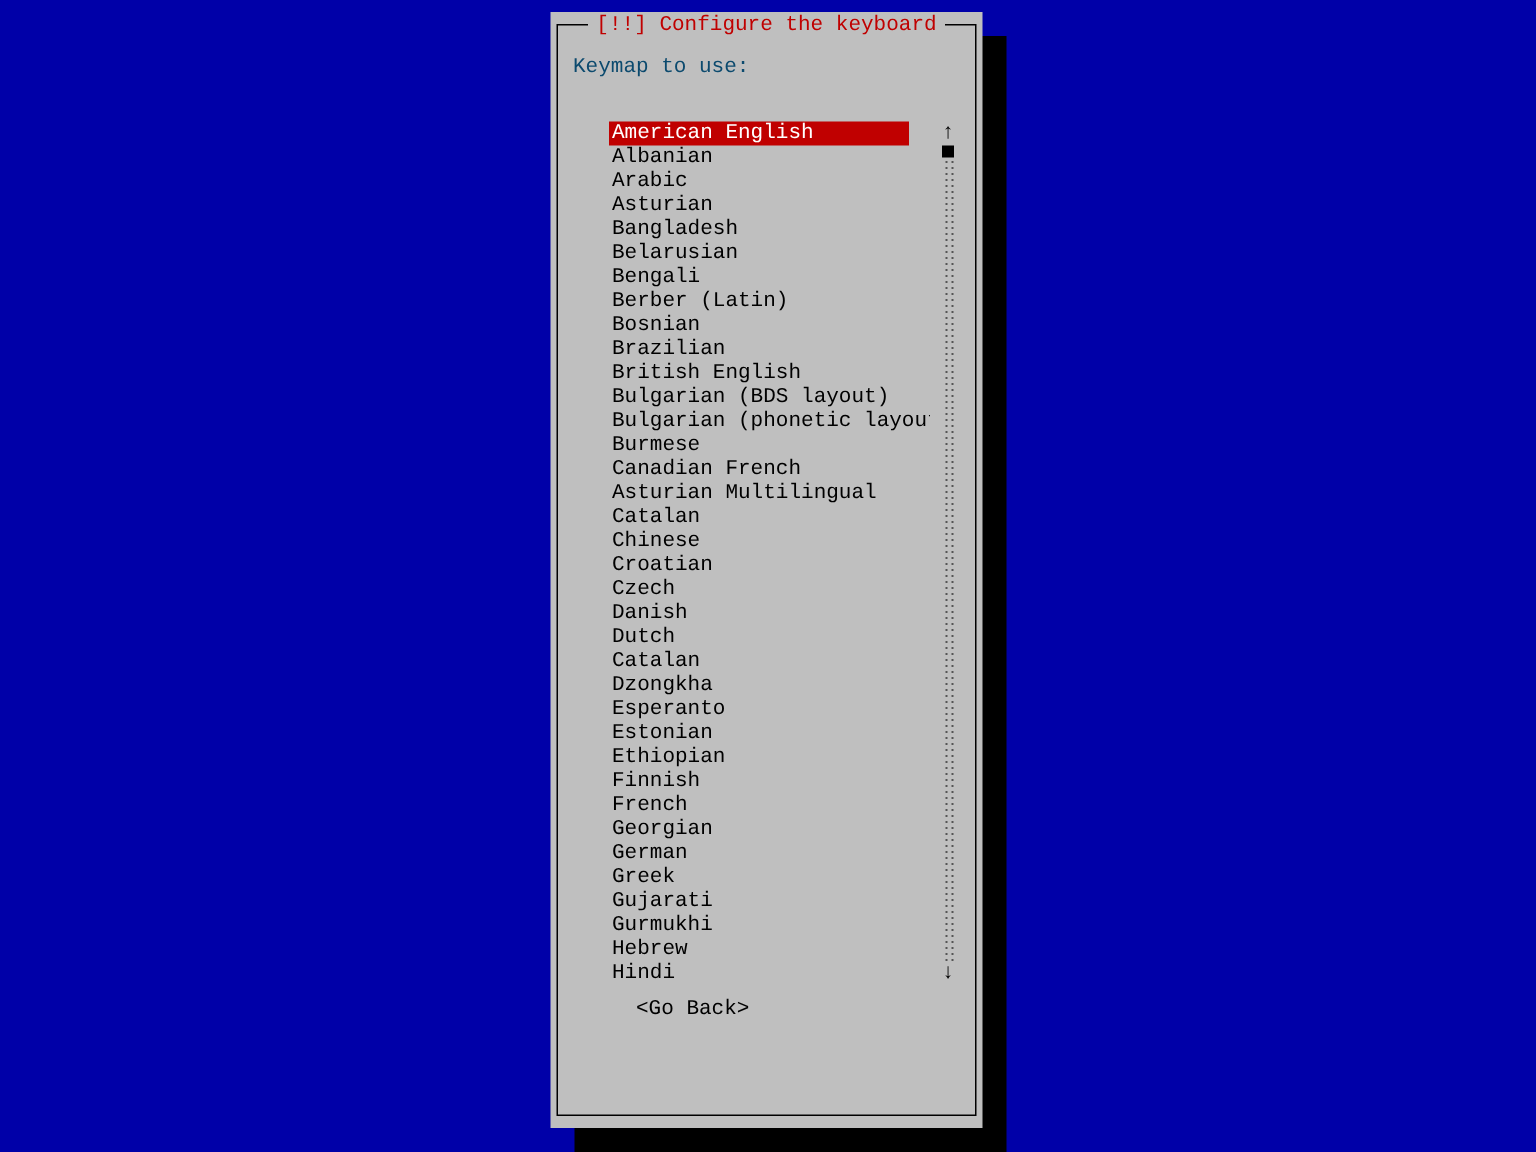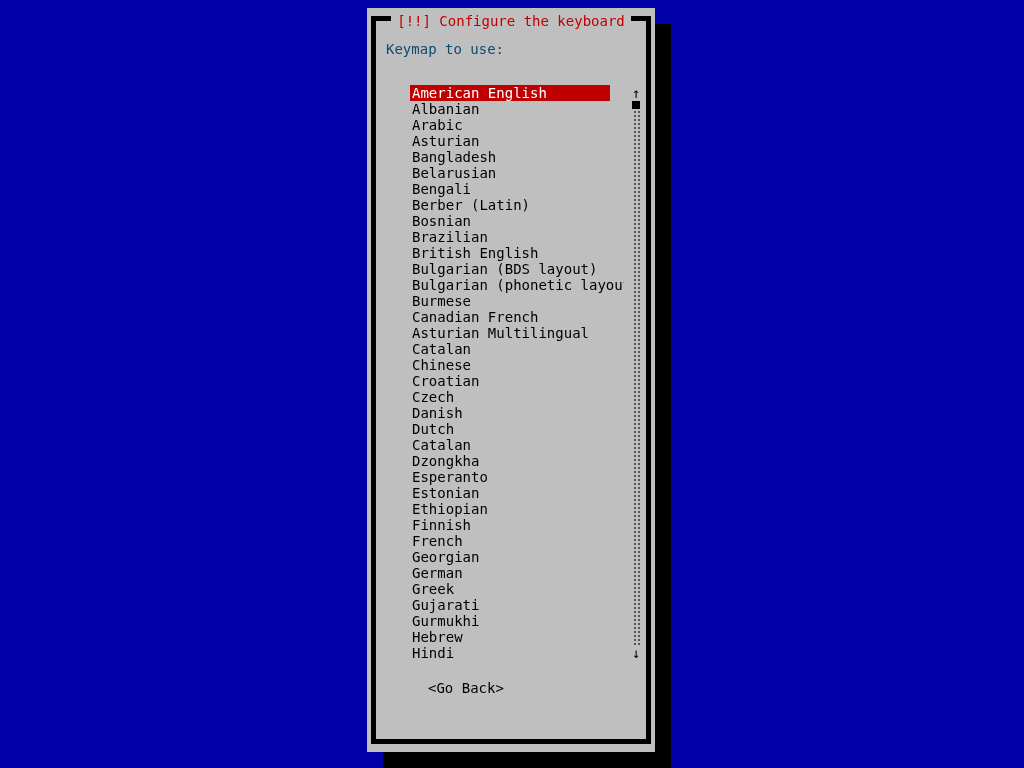--- a/index.html
+++ b/index.html
@@ -25,21 +25,22 @@
     position:absolute;
     left:367px;top:8px;
     width:288px;height:744px;
     background:#bfbfbf;
     box-sizing:border-box;
   }
   .frame{
     position:absolute;
     left:4px;top:8px;
     right:4px;bottom:8px;
-    border:5px solid #000000;
+    border:1px solid #000000;
+    font-family:Liberation Mono, monospace;
   }
   
   .title-gap{
     position:absolute;
     top:-1px;left:40px;right:40px;
     height:2px;background:#bfbfbf;
   }
   .title{
     position:absolute;
     top:-8px;left:0;right:0;
@@ -98,21 +99,21 @@
     background-size:4px 4px;
     background-position:1px 1px;
   }
   .scroll-thumb{
     position:absolute;
     right:2px;top:16px;
     width:8px;height:8px;
     background:#000;
   }
   .goback{
-    margin-top:19px;
+    margin-top:8px;
     margin-left:42px;
     color:#000;
     white-space:nowrap;
   }
   .statusbar{
     position:absolute;
     left:0;bottom:0;
     width:100%;height:16px;
     color:#fff;
     padding-left:2px;

